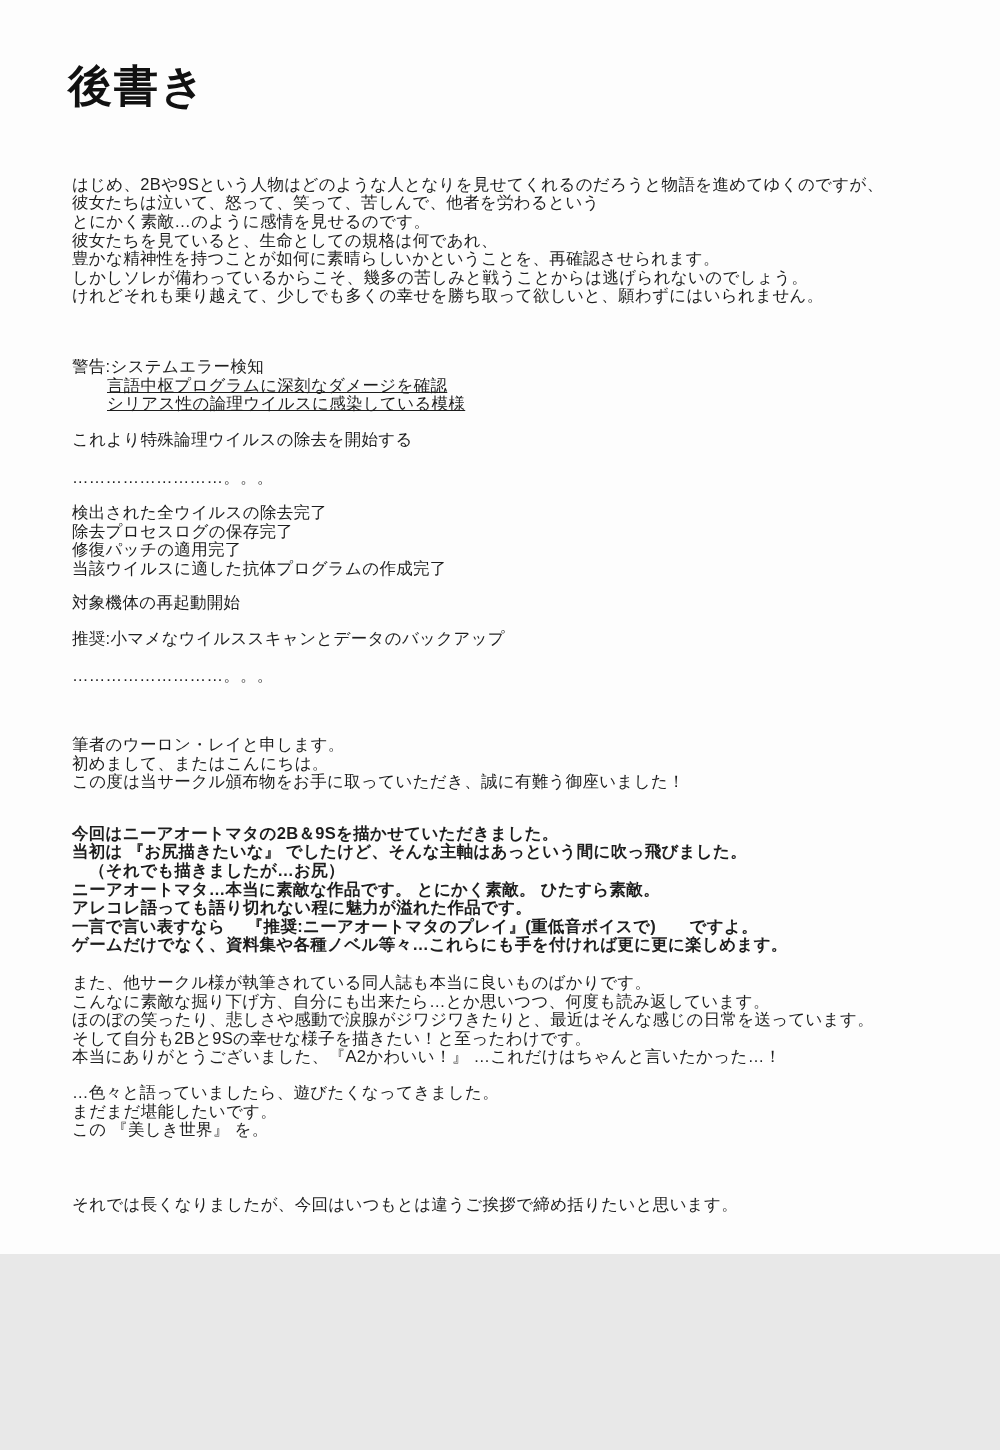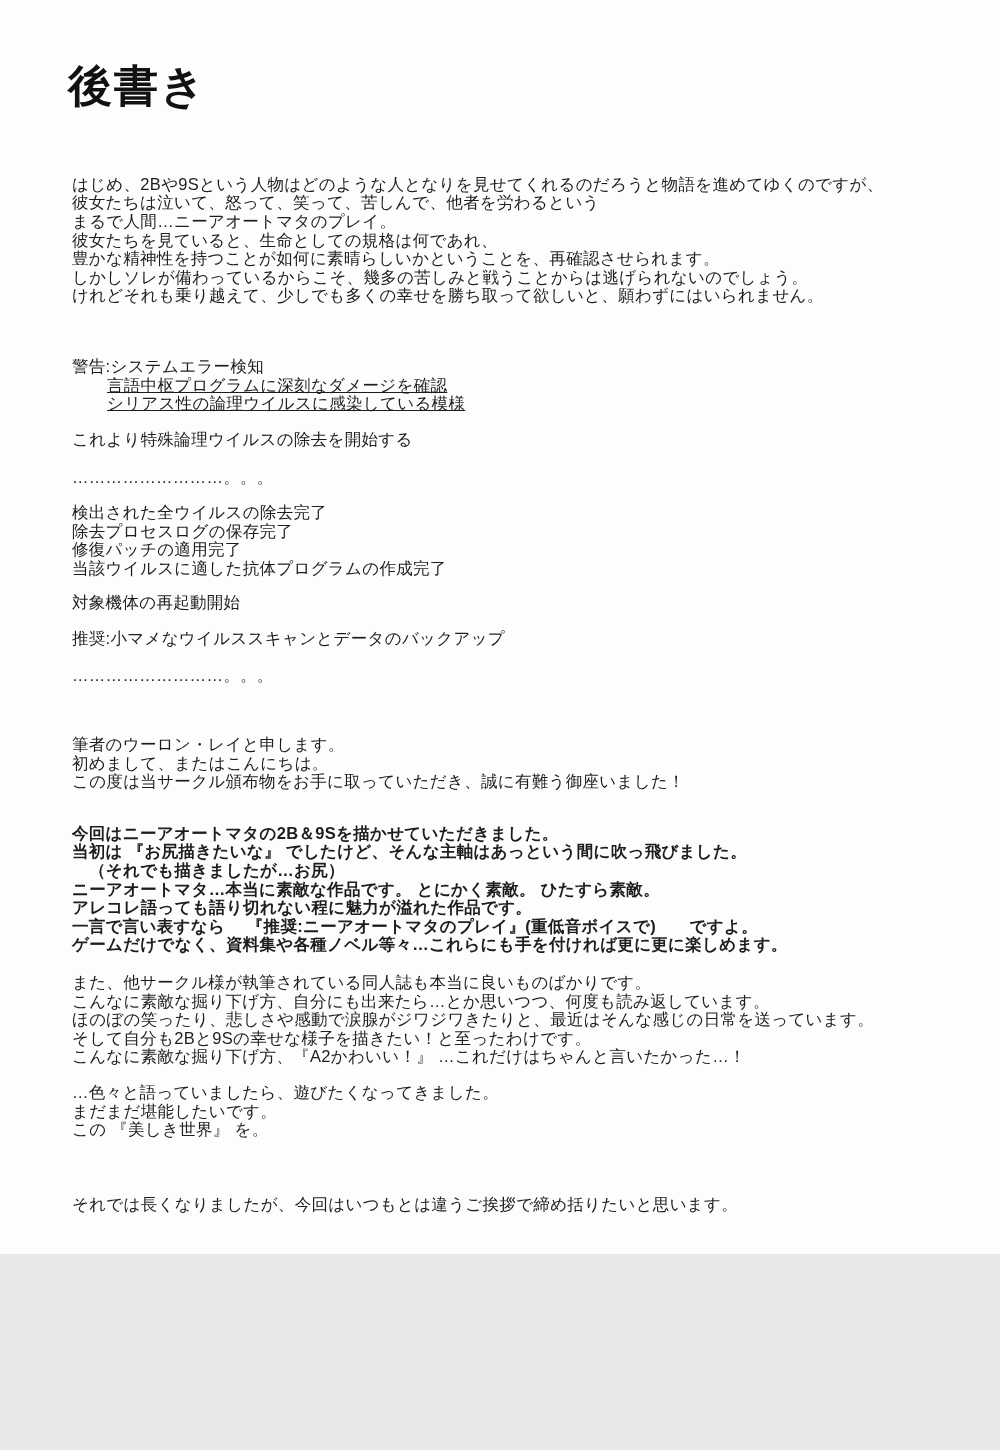--- a/index.html
+++ b/index.html
@@ -68,21 +68,21 @@
 <body>
 
 <div class="page">
   <div class="content">
 
     <h1 class="title">後書き</h1>
 
     <div class="block m-intro">
       <p>はじめ、2Bや9Sという人物はどのような人となりを見せてくれるのだろうと物語を進めてゆくのですが、</p>
       <p>彼女たちは泣いて、怒って、笑って、苦しんで、他者を労わるという</p>
-      <p>まるで人間…ニーアオートマタのプレイ。</p>
+      <p>とにかく素敵…のように感情を見せるのです。</p>
       <p>彼女たちを見ていると、生命としての規格は何であれ、</p>
       <p>豊かな精神性を持つことが如何に素晴らしいかということを、再確認させられます。</p>
       <p>しかしソレが備わっているからこそ、幾多の苦しみと戦うことからは逃げられないのでしょう。</p>
       <p>けれどそれも乗り越えて、少しでも多くの幸せを勝ち取って欲しいと、願わずにはいられません。</p>
     </div>
 
     <div class="block m-warn">
       <p>警告:システムエラー検知</p>
       <p class="ind-35">言語中枢プログラムに深刻なダメージを確認</p>
       <p class="ind-35">シリアス性の論理ウイルスに感染している模様</p>
@@ -130,21 +130,21 @@
       <p>アレコレ語っても語り切れない程に魅力が溢れた作品です。</p>
       <p>一言で言い表すなら　 『推奨:ニーアオートマタのプレイ』(重低音ボイスで)　　ですよ。</p>
       <p>ゲームだけでなく、資料集や各種ノベル等々…これらにも手を付ければ更に更に楽しめます。</p>
     </div>
 
     <div class="block m-circles">
       <p>また、他サークル様が執筆されている同人誌も本当に良いものばかりです。</p>
       <p>こんなに素敵な掘り下げ方、自分にも出来たら…とか思いつつ、何度も読み返しています。</p>
       <p>ほのぼの笑ったり、悲しさや感動で涙腺がジワジワきたりと、最近はそんな感じの日常を送っています。</p>
       <p>そして自分も2Bと9Sの幸せな様子を描きたい！と至ったわけです。</p>
-      <p>こんなに素敵な掘り下げ方、『A2かわいい！』 …これだけはちゃんと言いたかった…！</p>
+      <p>本当にありがとうございました、『A2かわいい！』 …これだけはちゃんと言いたかった…！</p>
     </div>
 
     <div class="block m-play">
       <p>…色々と語っていましたら、遊びたくなってきました。</p>
       <p>まだまだ堪能したいです。</p>
       <p>この 『美しき世界』 を。</p>
     </div>
 
     <div class="block m-close">
       <p>それでは長くなりましたが、今回はいつもとは違うご挨拶で締め括りたいと思います。</p>

